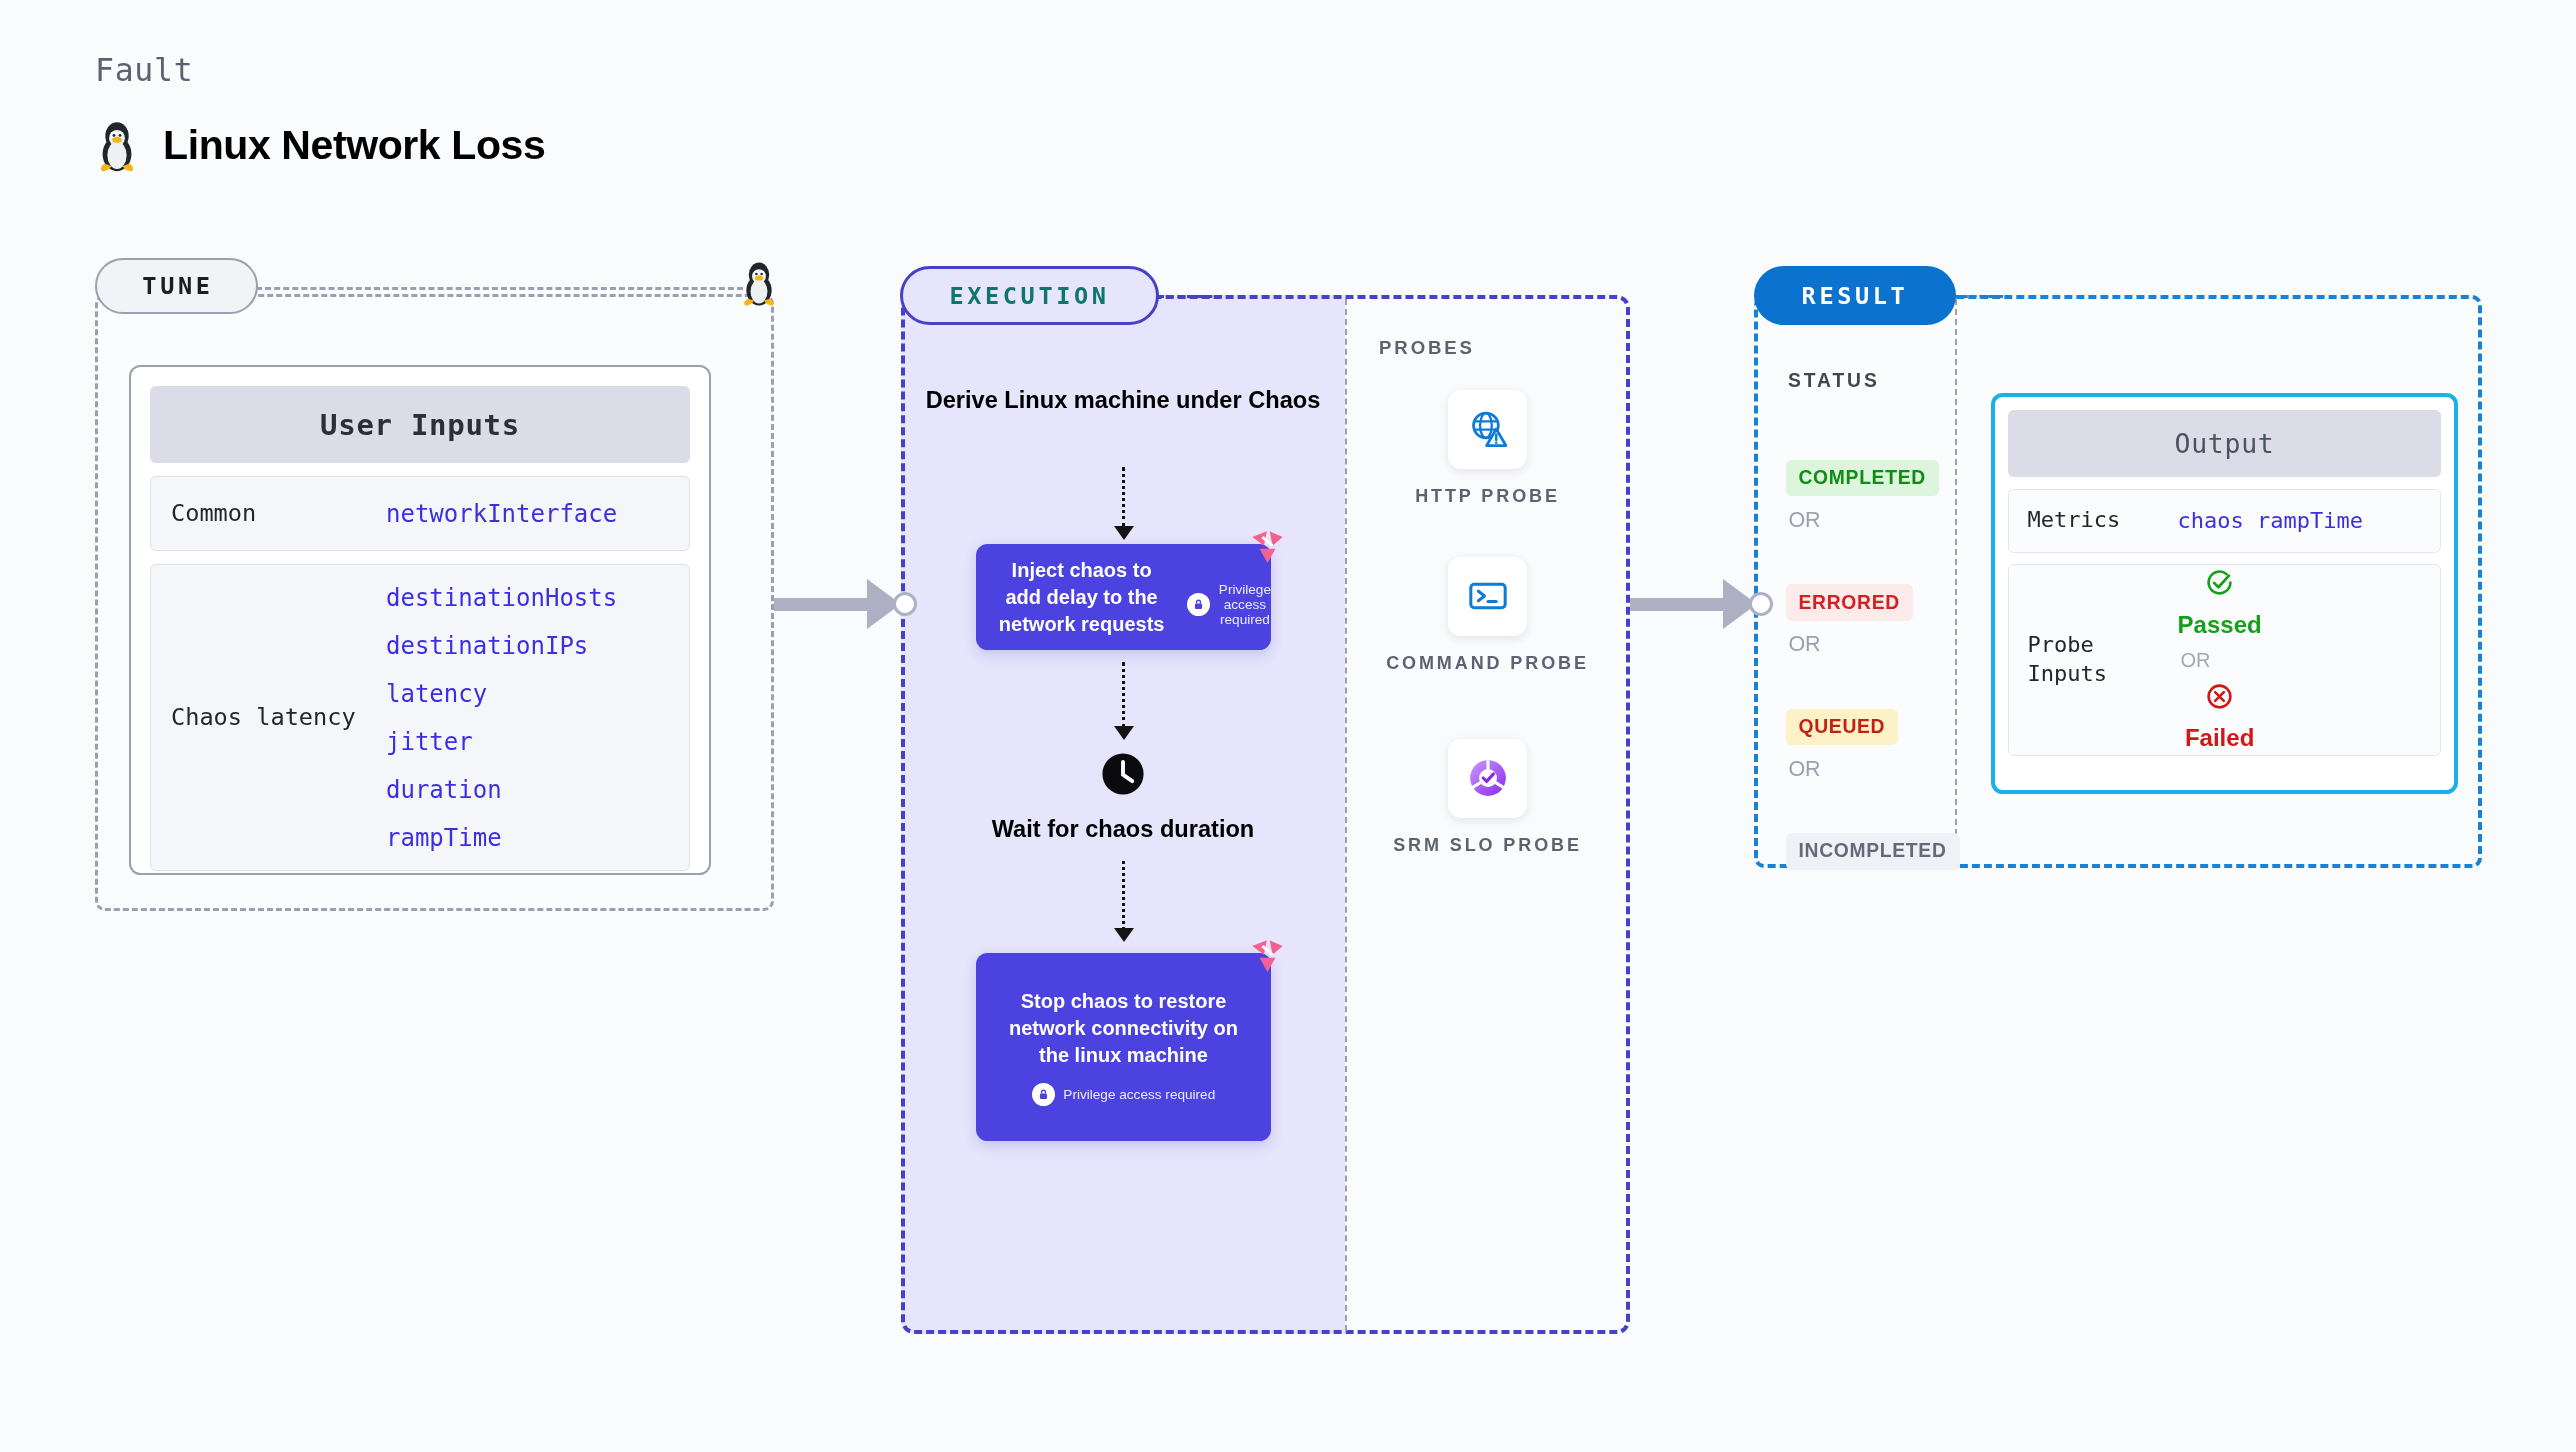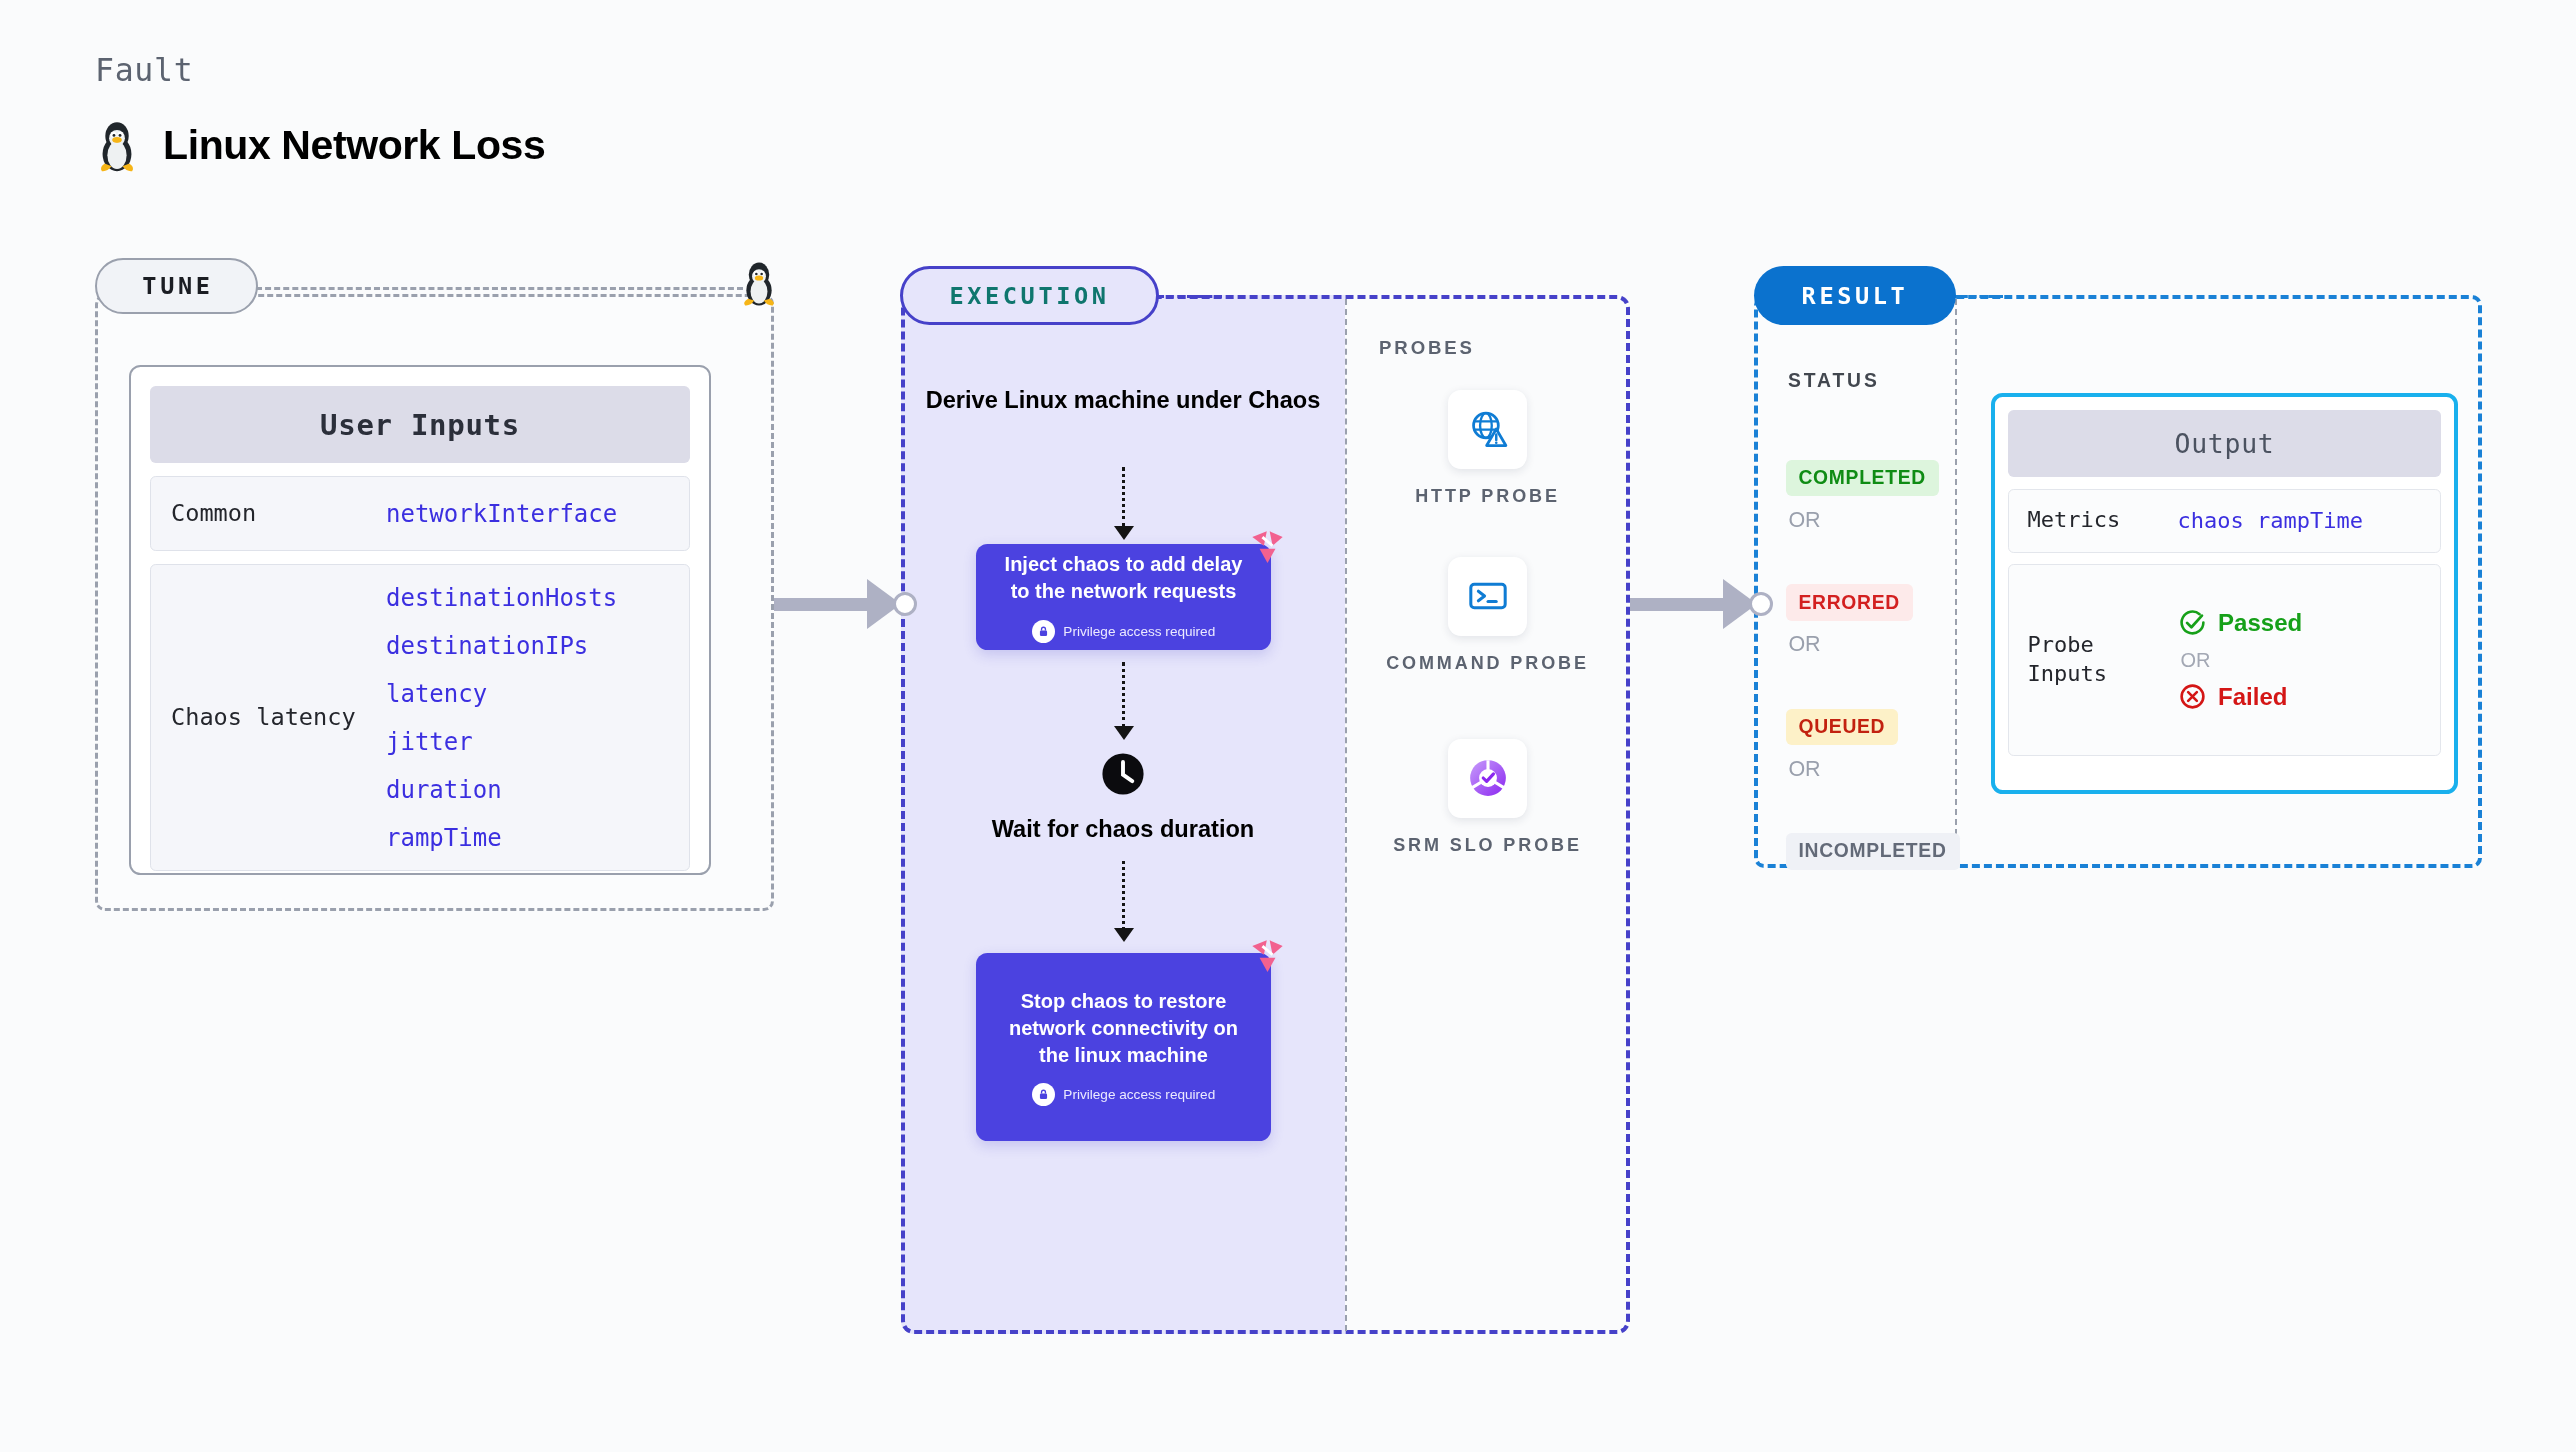--- a/index.html
+++ b/index.html
@@ -242,21 +242,21 @@
   }
   .out-label {
     font-family: "DejaVu Sans Mono", monospace; font-size: 22px; color: #24262c;
     width: 150px; flex: none; line-height: 1.3;
   }
   .out-val {
     font-family: "DejaVu Sans Mono", monospace; font-size: 22px; color: #3b2fe0;
   }
   .row-metrics { height: 64px; }
   .row-probe { height: 192px; }
-  .verdict { display: flex; align-items: center; gap: 11.5px; }
+  .verdict { display: flex; align-items: center; gap: 11.5px; flex-direction: column; }
   .verdict-text { font-size: 24px; font-weight: bold; }
   .v-pass { color: #16a019; }
   .v-fail { color: #d41616; }
   .out-or { font-size: 20px; color: #a3a8b4; margin: 10px 0 10px 2.9px; }
 </style>
 </head>
 <body>
 
 <div class="page">
 
@@ -335,21 +335,21 @@
   <div class="exec-divider"></div>
   <div class="pill pill-exec">EXECUTION</div>
   <div class="pill-line pill-line-exec"></div>
 
   <div class="exec-inner">
     <div class="exec-title">Derive Linux machine under Chaos</div>
 
     <div class="v-dotted" style="top:172px; height:60px;"></div>
     <div class="v-arrowhead" style="top:231px;"></div>
 
-    <div class="chaos-card" style="left:75px; top:249px; width:295px; height:106px; display:flex; flex-direction:column; align-items:center; justify-content:center;">
+    <div class="chaos-card" style="left:75px; top:249px; width:295px; height:106px; display:flex; flex-direction:row; align-items:center; justify-content:center;">
       <span class="harness-badge">
         <svg width="39" height="39" viewBox="0 0 54 54">
           <path d="M6 14 L26 6 L22 26 Z" fill="#f2618f"></path>
           <path d="M48 14 L30 6 L34 26 Z" fill="#f2618f"></path>
           <path d="M16 30 L38 30 L27 50 Z" fill="#f2618f"></path>
           <path d="M20 14 L34 26" stroke="#fff" stroke-width="4" fill="none"></path>
         </svg>
       </span>
       <div class="chaos-card-text">Inject chaos to add delay to the network requests</div>
       <div class="priv-row">

